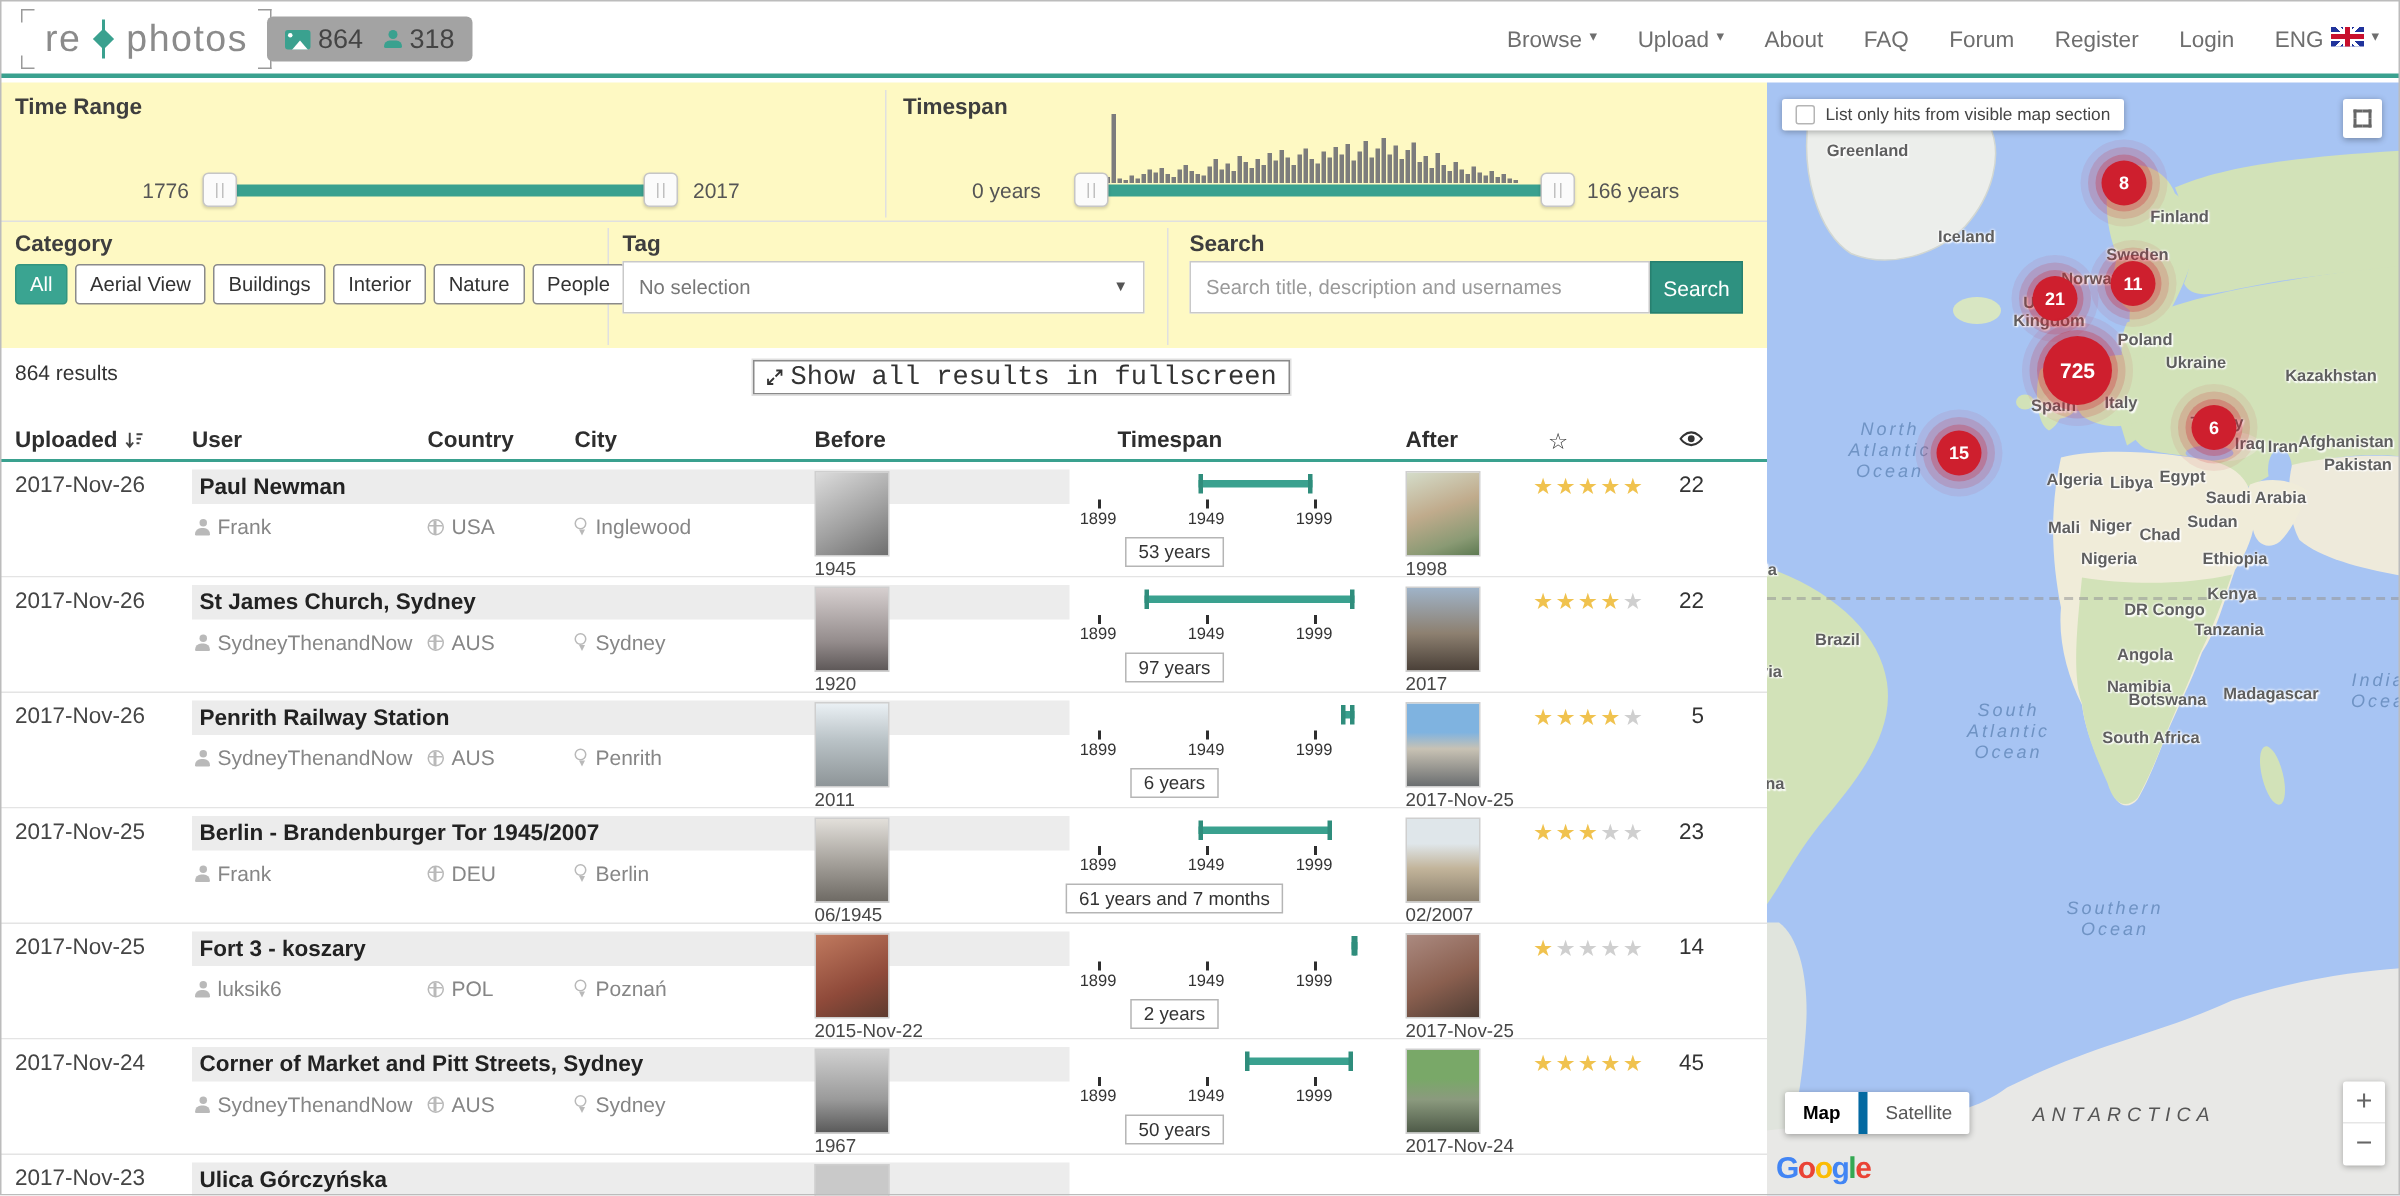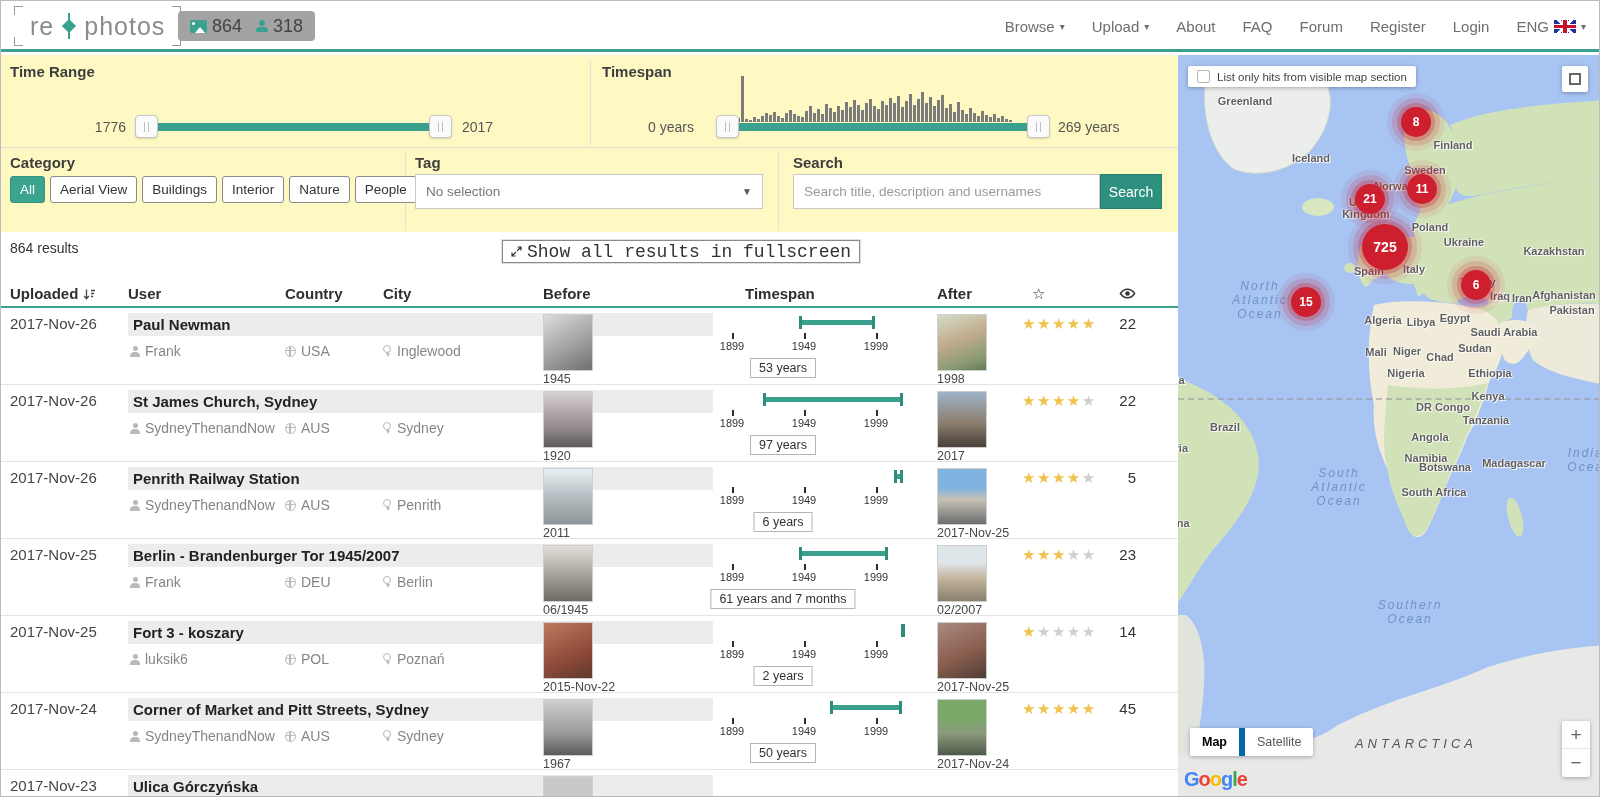--- a/index.html
+++ b/index.html
@@ -20,21 +20,21 @@
   .logo-icon::after{content:"";position:absolute;left:3px;top:8px;width:10px;height:10px;background:#3aa18f;transform:rotate(45deg)}
   .stats-pill{position:absolute;left:178px;top:11px;height:30px;background:#a3a3a3;border-radius:4px;display:flex;align-items:center;gap:14px;padding:0 12px;font-size:18px;color:#444}
   .stat{display:flex;align-items:center;gap:5px}
   .ic-img{width:17px;height:13px;background:#3aa18f;border-radius:2px;position:relative;overflow:hidden}
   .ic-img::before{content:"";position:absolute;left:2px;top:2px;width:3px;height:3px;border-radius:50%;background:#fff}
   .ic-img::after{content:"";position:absolute;left:4px;bottom:-1px;border-left:6px solid transparent;border-right:6px solid transparent;border-bottom:7px solid #fff}
   .ic-user-stat{width:12px;height:12px;position:relative}
   .ic-user-stat::before{content:"";position:absolute;top:0;left:3px;width:6px;height:6px;border-radius:50%;background:#3aa18f}
   .ic-user-stat::after{content:"";position:absolute;bottom:0;left:0;width:12px;height:5px;border-radius:6px 6px 2px 2px;background:#3aa18f}
   .main-nav{position:absolute;right:14px;top:0;height:52px;display:flex;align-items:center;gap:27px}
-  .nav-item{display:flex;align-items:center;gap:5px;font-size:15px;color:#6e6e6e;cursor:pointer;text-decoration:none}
+  .nav-item{display:flex;gap:5px;font-size:15px;color:#6e6e6e;cursor:pointer;text-decoration:none}
   .nav-item .caret{font-size:10px;color:#6e6e6e}
   .flag{width:22px;height:13px;display:inline-block;background:#20339c;position:relative;overflow:hidden;background-image:
     linear-gradient(to right, transparent 41%, #c8102e 41%, #c8102e 59%, transparent 59%),
     linear-gradient(to bottom, transparent 36%, #c8102e 36%, #c8102e 64%, transparent 64%),
     linear-gradient(to right, transparent 36%, #fff 36%, #fff 64%, transparent 64%),
     linear-gradient(to bottom, transparent 28%, #fff 28%, #fff 72%, transparent 72%),
     linear-gradient(45deg, transparent 45%, #fff 45%, #fff 55%, transparent 55%),
     linear-gradient(-45deg, transparent 45%, #fff 45%, #fff 55%, transparent 55%)}
 
   
@@ -283,21 +283,21 @@
       <i style="height: 4px;"></i>
       <i style="height: 6px;"></i>
       <i style="height: 3px;"></i>
       <i style="height: 2px;"></i>
     </div>
   <span class="slider-endlabel" style="left:648px;top:64px">0 years</span>
   <div class="track" style="left:718px;top:68px;width:330px">
     <span class="handle" style="left:-2px"></span>
     <span class="handle" style="right:-2px"></span>
   </div>
-  <span class="slider-endlabel" style="left:1058px;top:64px">269 years</span>
+  <span class="slider-endlabel" style="left:1058px;top:64px">166 years</span>
 
   <div class="flabel" style="left:10px;top:99px">Category</div>
   <div class="cats">
       <button class="cat-btn active">All</button>
       <button class="cat-btn">Aerial View</button>
       <button class="cat-btn">Buildings</button>
       <button class="cat-btn">Interior</button>
       <button class="cat-btn">Nature</button>
       <button class="cat-btn">People</button>
     </div>

